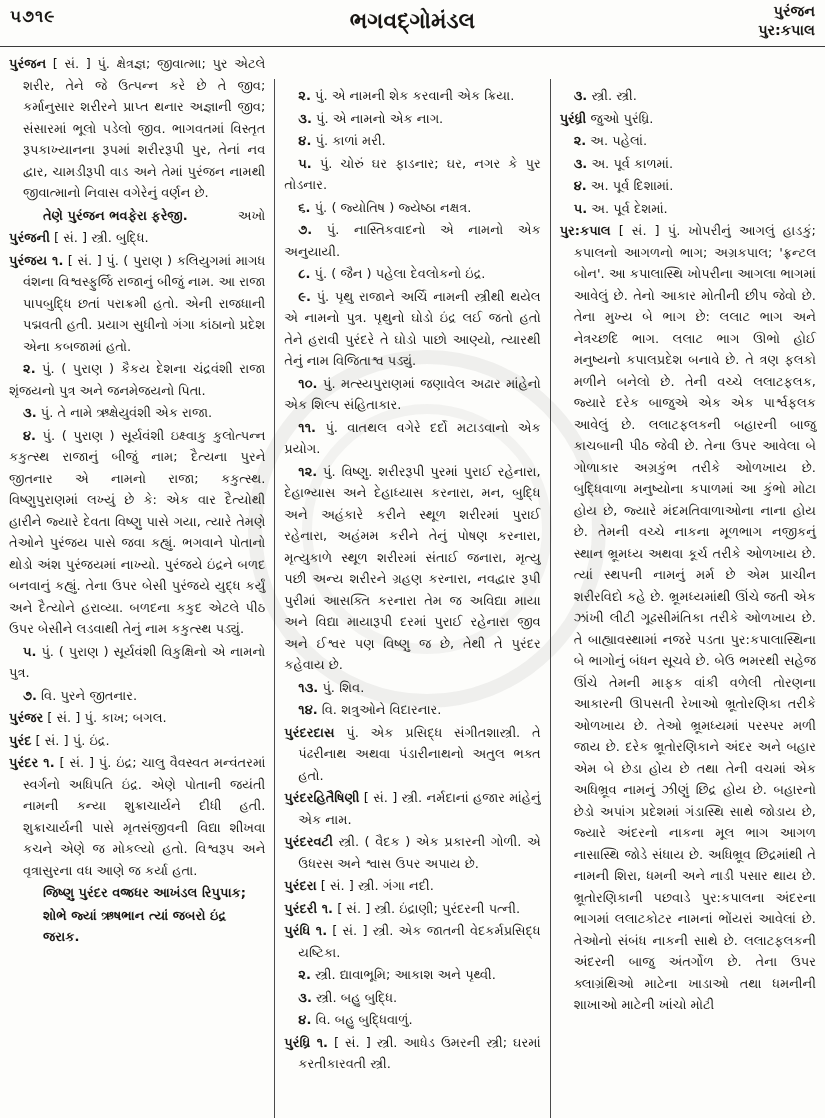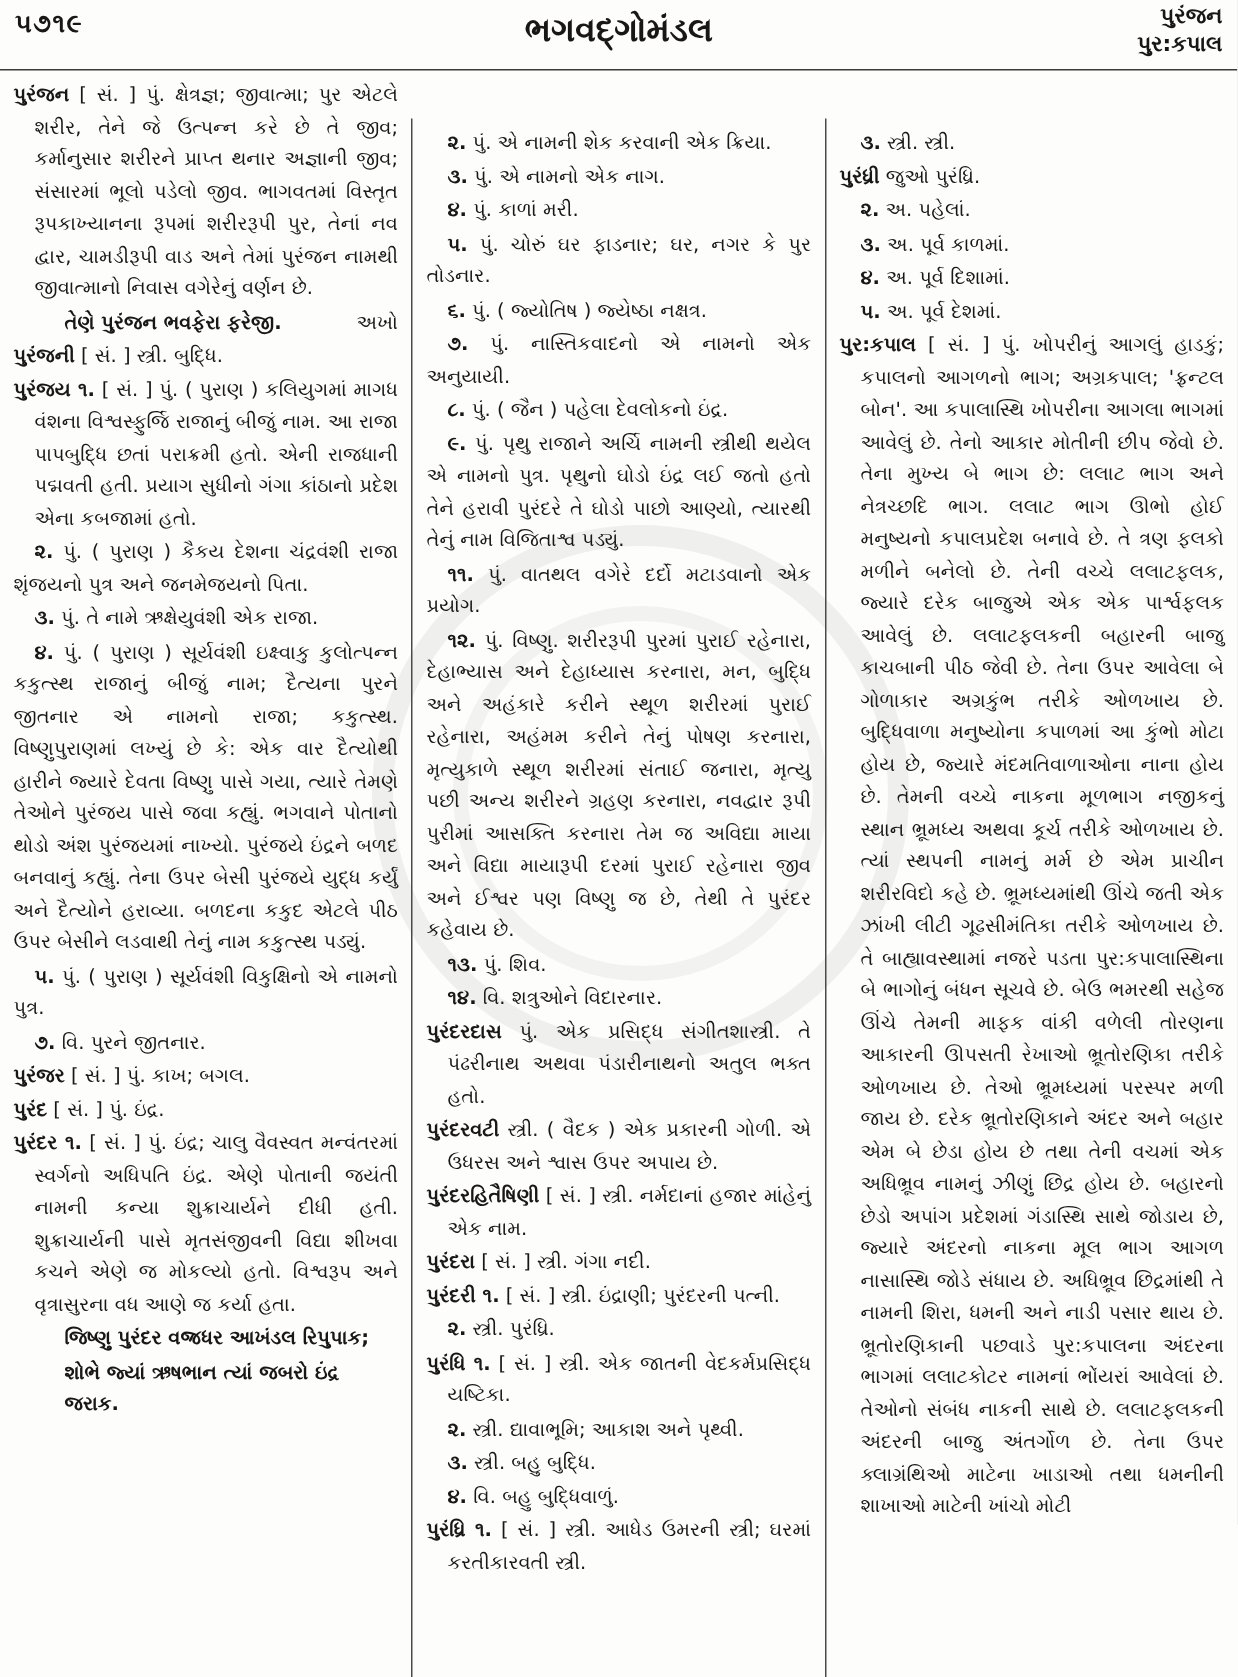--- a/index.html
+++ b/index.html
@@ -110,30 +110,30 @@
       </div>
     <div class="col">
         <div class="para sense"><span class="num">૨.</span><span> પું. એ નામની શેક કરવાની એક ક્રિયા.</span></div>
         <div class="para sense"><span class="num">૩.</span><span> પું. એ નામનો એક નાગ.</span></div>
         <div class="para sense"><span class="num">૪.</span><span> પું. કાળાં મરી.</span></div>
         <div class="para sense"><span class="num">૫.</span><span> પું. ચોરું ઘર ફાડનાર; ઘર, નગર કે પુર તોડનાર.</span></div>
         <div class="para sense"><span class="num">૬.</span><span> પું. ( જ્યોતિષ ) જ્યેષ્ઠા નક્ષત્ર.</span></div>
         <div class="para sense"><span class="num">૭.</span><span> પું. નાસ્તિકવાદનો એ નામનો એક અનુયાયી.</span></div>
         <div class="para sense"><span class="num">૮.</span><span> પું. ( જૈન ) પહેલા દેવલોકનો ઇંદ્ર.</span></div>
         <div class="para sense"><span class="num">૯.</span><span> પું. પૃથુ રાજાને અર્ચિ નામની સ્ત્રીથી થયેલ એ નામનો પુત્ર. પૃથુનો ઘોડો ઇંદ્ર લઈ જતો હતો તેને હરાવી પુરંદરે તે ઘોડો પાછો આણ્યો, ત્યારથી તેનું નામ વિજિતાશ્વ પડ્યું.</span></div>
+        <div class="para sense"><span class="num">૧૦.</span><span> પું. મત્સ્યપુરાણમાં જણાવેલ અઢાર માંહેનો એક શિલ્પ સંહિતાકાર.</span></div>
         <div class="para sense"><span class="num">૧૧.</span><span> પું. વાતથલ વગેરે દર્દો મટાડવાનો એક પ્રયોગ.</span></div>
         <div class="para sense"><span class="num">૧૨.</span><span> પું. વિષ્ણુ. શરીરરૂપી પુરમાં પુરાઈ રહેનારા, દેહાભ્યાસ અને દેહાધ્યાસ કરનારા, મન, બુદ્ધિ અને અહંકારે કરીને સ્થૂળ શરીરમાં પુરાઈ રહેનારા, અહંમમ કરીને તેનું પોષણ કરનારા, મૃત્યુકાળે સ્થૂળ શરીરમાં સંતાઈ જનારા, મૃત્યુ પછી અન્ય શરીરને ગ્રહણ કરનારા, નવદ્વાર રૂપી પુરીમાં આસક્તિ કરનારા તેમ જ અવિદ્યા માયા અને વિદ્યા માયારૂપી દરમાં પુરાઈ રહેનારા જીવ અને ઈશ્વર પણ વિષ્ણુ જ છે, તેથી તે પુરંદર કહેવાય છે.</span></div>
         <div class="para sense"><span class="num">૧૩.</span><span> પું. શિવ.</span></div>
         <div class="para sense"><span class="num">૧૪.</span><span> વિ. શત્રુઓને વિદારનાર.</span></div>
         <div class="para entry"><span class="head">પુરંદરદાસ</span><span> પું. એક પ્રસિદ્ધ સંગીતશાસ્ત્રી. તે પંઢરીનાથ અથવા પંડારીનાથનો અતુલ ભક્ત હતો.</span></div>
+        <div class="para entry"><span class="head">પુરંદરહિતૈષિણી</span><span> [ સં. ] સ્ત્રી. નર્મદાનાં હજાર માંહેનું એક નામ.</span></div>
         <div class="para entry"><span class="head">પુરંદરવટી</span><span> સ્ત્રી. ( વૈદક ) એક પ્રકારની ગોળી. એ ઉધરસ અને શ્વાસ ઉપર અપાય છે.</span></div>
-        <div class="para entry"><span class="head">પુરંદરહિતૈષિણી</span><span> [ સં. ] સ્ત્રી. નર્મદાનાં હજાર માંહેનું એક નામ.</span></div>
         <div class="para entry"><span class="head">પુરંદરા</span><span> [ સં. ] સ્ત્રી. ગંગા નદી.</span></div>
         <div class="para entry"><span class="head">પુરંદરી ૧.</span><span> [ સં. ] સ્ત્રી. ઇંદ્રાણી; પુરંદરની પત્ની.</span></div>
-        <div class="para sense"><span class="num">૨.</span><span> સ્ત્રી. પુરંધ્રિ.</span></div>
         <div class="para entry"><span class="head">પુરંધિ ૧.</span><span> [ સં. ] સ્ત્રી. એક જાતની વેદકર્મપ્રસિદ્ધ યષ્ટિકા.</span></div>
         <div class="para sense"><span class="num">૨.</span><span> સ્ત્રી. દ્યાવાભૂમિ; આકાશ અને પૃથ્વી.</span></div>
         <div class="para sense"><span class="num">૩.</span><span> સ્ત્રી. બહુ બુદ્ધિ.</span></div>
         <div class="para sense"><span class="num">૪.</span><span> વિ. બહુ બુદ્ધિવાળું.</span></div>
         <div class="para entry"><span class="head">પુરંધ્રિ ૧.</span><span> [ સં. ] સ્ત્રી. આધેડ ઉમરની સ્ત્રી; ઘરમાં કરતીકારવતી સ્ત્રી.</span></div>
       </div>
     <div class="col">
         <div class="para sense"><span class="num">૩.</span><span> સ્ત્રી. સ્ત્રી.</span></div>
         <div class="para entry"><span class="head">પુરંધ્રી</span><span> જુઓ પુરંધ્રિ.</span></div>
         <div class="para sense"><span class="num">૨.</span><span> અ. પહેલાં.</span></div>

